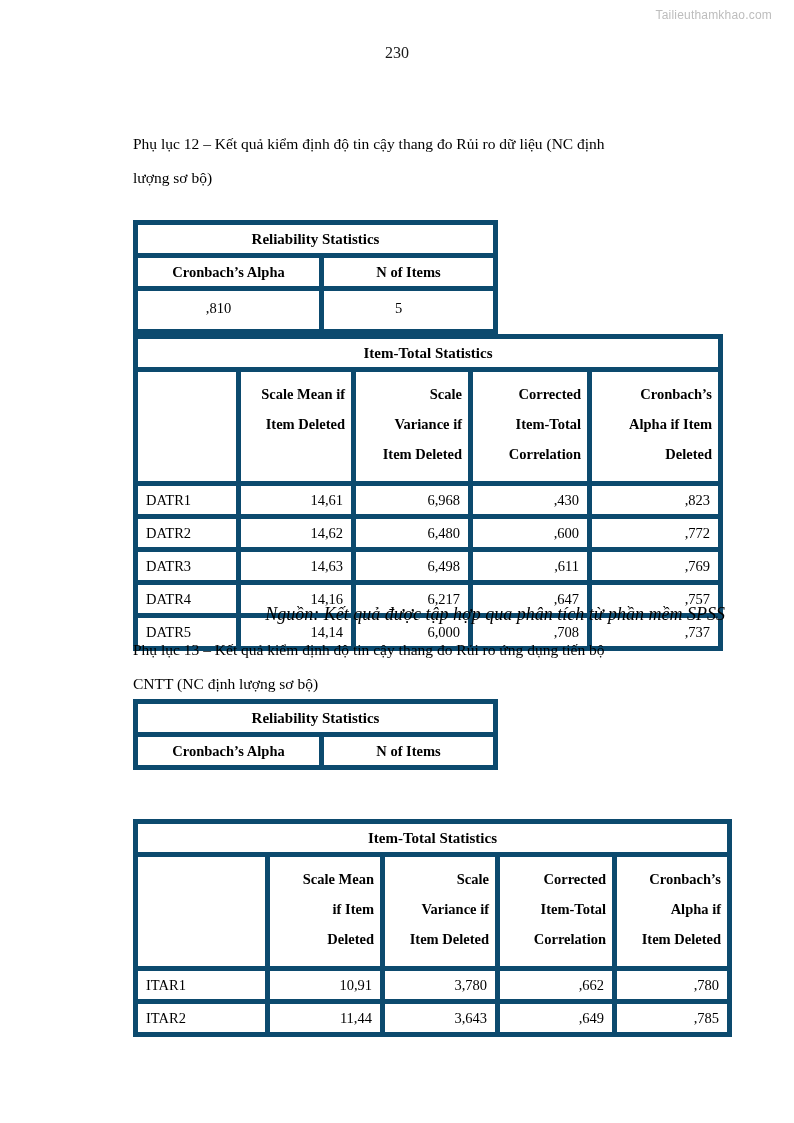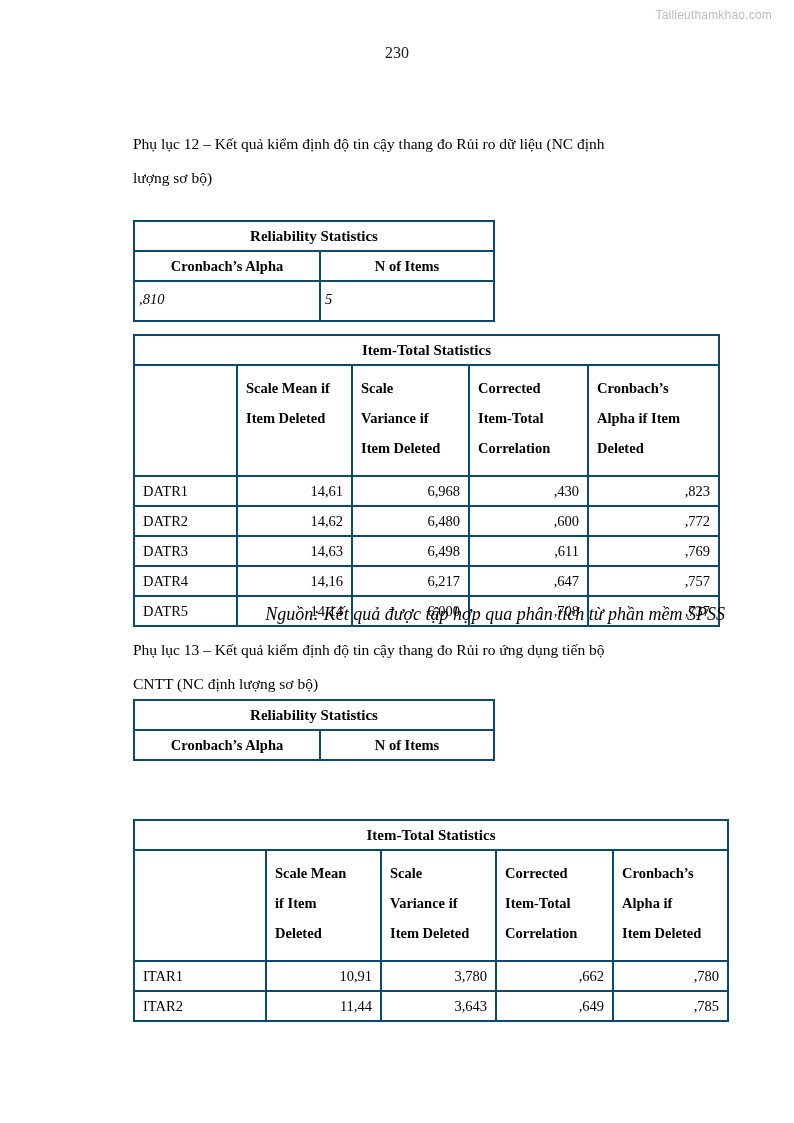--- a/index.html
+++ b/index.html
@@ -71,21 +71,21 @@
   }
 
   
   table.spss {
     position: absolute;
     border-collapse: collapse;
     table-layout: fixed;
     background: #fff;
   }
   table.spss td, table.spss th {
-    border: 2px solid #0c4a6e;
+    border: 5px solid #0c4a6e;
     padding: 0;
     vertical-align: top;
     font-size: 14.5px;
     color: #000;
   }
   table.spss .title-cell {
     text-align: center;
     font-weight: bold;
     font-size: 15px;
     height: 28px;
@@ -95,21 +95,21 @@
   table.spss .colhead {
     font-weight: bold;
     text-align: center;
     height: 28px;
     line-height: 28px;
     padding: 0 4px;
     margin-top: 12px;
   }
   table.spss .colhead-wrap {
     font-weight: bold;
-    text-align: left;
+    text-align: right;
     padding: 7px 6px 6px 8px;
     line-height: 30px;
     height: 96px;
     vertical-align: top;
     margin-left: 48px;
   }
   table.spss .blank-head {
     height: 96px;
   }
   table.spss .num {
@@ -124,25 +124,24 @@
     height: 22px;
     line-height: 22px;
     margin-top: 28px;
   }
 
   
   .rel-table { left: 133px; width: 360px; }
   #rel-table-1 { top: 220px; }
   #rel-table-2 { top: 699px; }
   .rel-table .rel-val {
-    text-align: left;
+    text-align: center;
     padding: 4px 24px 8px 4px;
     height: 26px;
     line-height: 26px;
-    font-style: italic;
   }
 
   
   #item-table-1 { left: 133px; top: 334px; width: 585px; }
   #item-table-2 { left: 133px; top: 819px; width: 594px; }
 </style>
 </head>
 <body>
 
 <div class="page">

